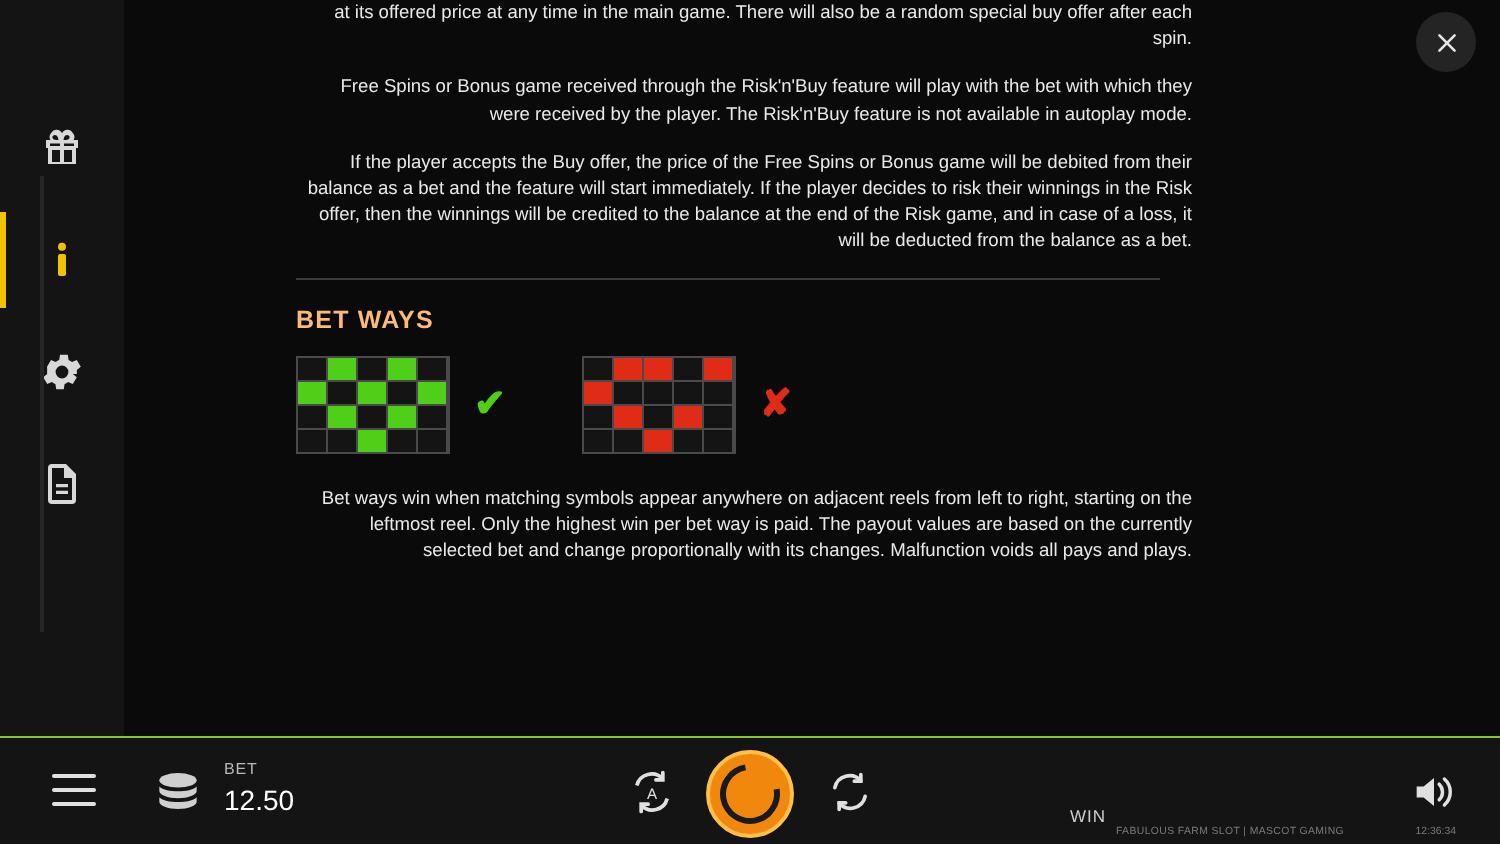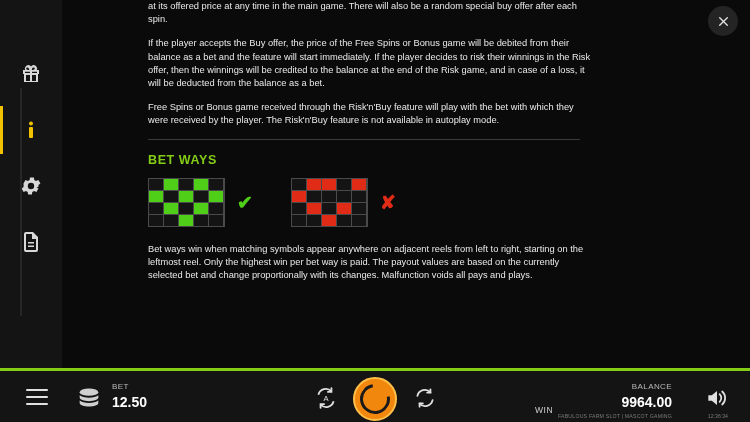--- a/index.html
+++ b/index.html
@@ -75,31 +75,31 @@
   
   .content {
     position: absolute;
     left: 148px; top: 0;
     width: 448px; height: 368px;
     color: #e9e9e9;
     font-size: 9.3px;
     line-height: 13.2px;
     overflow: hidden;
   }
-  .content p { margin-bottom: 11px; }
+  .content p { margin-bottom: 11px; text-align: right; }
   .content p.clipped {
     color: #e9e9e9;
   }
   .divider {
     width: 432px; height: 1px;
     background: #3a3a3a;
     margin: 9px 0 14px 0;
   }
   .section-title {
-    color: #84cc16;
+    color: #fdba74;
     font-size: 12.5px;
     font-weight: bold;
     letter-spacing: .6px;
     margin-bottom: 11px;
   }
 
   
   .betways-row {
     display: flex;
     align-items: center;
@@ -128,40 +128,40 @@
     font-weight: bold;
   }
   .gap2 { width: 30px; }
 
   
   .bottom {
     position: absolute;
     left: 0; bottom: 0;
     width: 750px; height: 54px;
     background: #141414;
-    border-top: 3px solid #84cc16;
+    border-top: 1px solid #84cc16;
   }
   .hamburger {
     position: absolute; left: 26px; top: 18px;
     width: 22px; height: 16px;
     display: flex; flex-direction: column; justify-content: space-between;
   }
   .hamburger span { display: block; height: 2px; background: #e0e0e0; border-radius: 1px; }
 
   .coins {
     position: absolute; left: 75px; top: 13px;
     width: 28px; height: 28px;
     color: #cfcfcf;
   }
   .bet-block {
     position: absolute; left: 112px; top: 11px;
     color: #fff;
   }
   .bet-label { font-size: 8px; color: #b9b9b9; letter-spacing: .4px; }
-  .bet-value { font-size: 14px; font-weight: bold; margin-top: 3px; }
+  .bet-value { font-size: 14px; font-weight: normal; margin-top: 3px; }
 
   .spin-btn {
     position: absolute; left: 353px; top: 6px;
     width: 44px; height: 44px;
     border-radius: 50%;
     background: #f2870d;
     border: 2px solid #ffc04a;
     display: flex; align-items: center; justify-content: center;
   }
   .spin-inner {
@@ -246,22 +246,22 @@
       </svg>
     </div>
 
     <div class="rail-scroll"></div>
   </div>
 
   <div class="content">
     <p class="clipped">
       <span>at its offered price at any time in the main game. There will also be a random special buy offer after each spin.</span>
     </p>
+    <p>Free Spins or Bonus game received through the Risk'n'Buy feature will play with the bet with which they were received by the player. The Risk'n'Buy feature is not available in autoplay mode.</p>
     <p>If the player accepts the Buy offer, the price of the Free Spins or Bonus game will be debited from their balance as a bet and the feature will start immediately. If the player decides to risk their winnings in the Risk offer, then the winnings will be credited to the balance at the end of the Risk game, and in case of a loss, it will be deducted from the balance as a bet.</p>
-    <p>Free Spins or Bonus game received through the Risk'n'Buy feature will play with the bet with which they were received by the player. The Risk'n'Buy feature is not available in autoplay mode.</p>
 
     <div class="divider"></div>
 
     <div class="section-title">BET WAYS</div>
 
     <div class="betways-row">
       <div class="grid" id="grid-0">
           <div class="cell"></div>
           <div class="cell g"></div>
           <div class="cell"></div>
@@ -348,24 +348,20 @@
 
     <div class="side-btn right">
       <svg width="26" height="26" viewBox="0 0 24 24" fill="none" stroke="currentColor" stroke-width="1.7">
         <path d="M5 10a7 7 0 0 1 12-3.2M19 14a7 7 0 0 1-12 3.2" stroke-linecap="round"></path>
         <path d="M17 4v3h-3M7 20v-3h3" stroke-linecap="round"></path>
       </svg>
     </div>
 
     <div class="win-block">WIN</div>
 
-    <div class="balance-block">
-      <div class="balance-label">BALANCE</div>
-      <div class="balance-value">9964.00</div>
-    </div>
 
     <div class="sound">
       <svg width="26" height="26" viewBox="0 0 24 24" fill="currentColor">
         <path d="M4 9.5v5h3.2L12 18.5v-13L7.2 9.5H4z"></path>
         <path d="M14.4 8.4a5 5 0 0 1 0 7.2" fill="none" stroke="currentColor" stroke-width="1.6" stroke-linecap="round"></path>
         <path d="M16.8 6a8 8 0 0 1 0 12" fill="none" stroke="currentColor" stroke-width="1.6" stroke-linecap="round"></path>
       </svg>
     </div>
 
     <div class="footnote">FABULOUS FARM SLOT | MASCOT GAMING</div>

